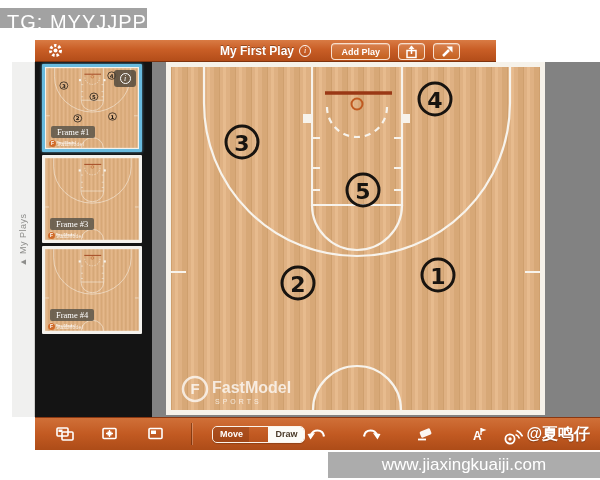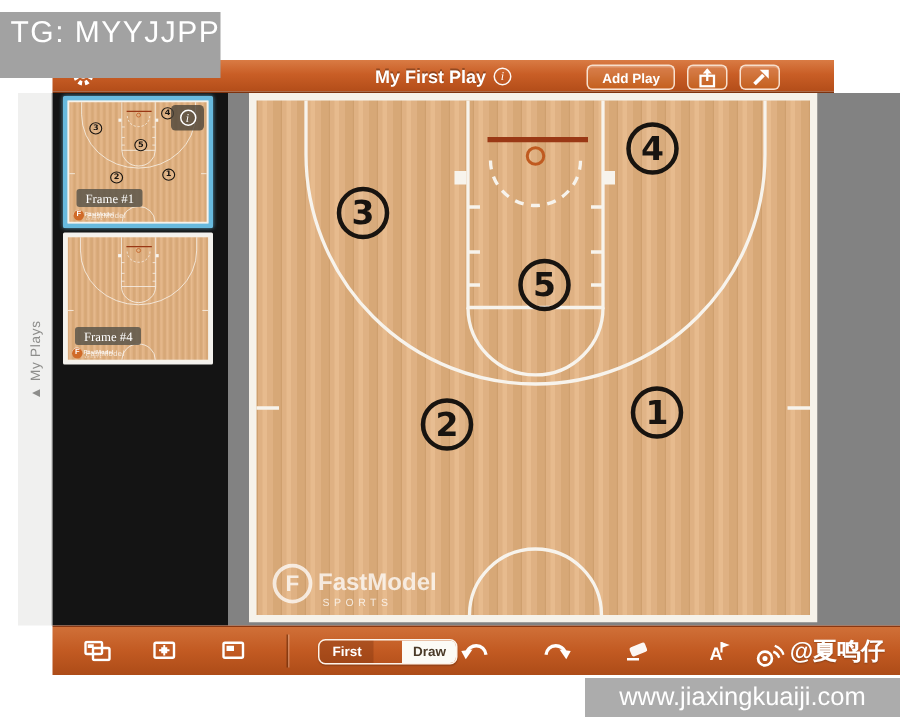--- a/index.html
+++ b/index.html
@@ -1,27 +1,27 @@
 <!DOCTYPE html>
 <html><head>
 <meta charset="utf-8">
 <style>
   * { margin:0; padding:0; box-sizing:border-box; }
   html,body { width:600px; height:480px; }
   body { font-family:"Liberation Sans", sans-serif; background:#ffffff; overflow:hidden; }
   .page { position:relative; width:600px; height:480px; background:#fff; }
 
   
-  .tg-banner { position:absolute; left:0; top:8px; width:147px; height:44px; background:#a2a2a2;
+  .tg-banner { position:absolute; left:0; top:8px; width:147px; height:20px; background:#a2a2a2;
     color:#fff; font-size:20px; line-height:28px; padding-left:7px; letter-spacing:1px; z-index:30; }
-  .url-banner { position:absolute; right:0; top:452px; width:210px; height:26px; background:#acacac;
+  .url-banner { position:absolute; right:0; top:452px; width:272px; height:26px; background:#acacac;
     color:#fff; font-size:17px; line-height:26px; text-align:center; z-index:30; }
 
   
-  .topbar { position:absolute; left:35px; top:40px; width:521px; height:22px;
+  .topbar { position:absolute; left:35px; top:40px; width:461px; height:22px;
     background:linear-gradient(180deg,#d97b44 0%,#c95e26 45%,#b34d19 100%);
     border-bottom:1px solid #7e330e; display:flex; align-items:center; z-index:5; }
   .gear-btn { margin-left:11px; width:18px; height:18px; display:flex; align-items:center; justify-content:center; background:none; border:none; }
   .title-wrap { position:absolute; left:0; right:0; top:0; height:22px; display:flex; align-items:center; justify-content:center; gap:5px; pointer-events:none; }
   .play-title { color:#fff; font-size:12px; font-weight:bold; text-shadow:0 -1px 0 rgba(0,0,0,.3); }
   .info-circle { width:12px; height:12px; border:1px solid rgba(255,255,255,.95); border-radius:50%;
     color:#fff; font-size:8px; line-height:10px; text-align:center; font-family:"Liberation Serif",serif; font-style:italic; }
   .topbar-actions { position:absolute; right:36px; top:3px; display:flex; gap:8px; }
   .bar-btn { height:17px; border-radius:4px; border:1px solid rgba(255,244,234,.85);
     background:linear-gradient(180deg,#d9804d,#c4601f); color:#fff; font-size:9px; font-weight:bold;
@@ -182,20 +182,31 @@
       <span class="frame-logo">
           <i class="dot">F</i>
           <em>FastModel</em>
         </span>
       <button class="frame-info-btn">
           <span class="info-i">i</span>
         </button>
     </div>
 
 
+    <div class="frame-thumb">
+      <svg viewBox="0 0 379 353" preserveAspectRatio="none">
+          <use href="#court-markings"></use>
+        </svg>
+      <span class="frame-label">Frame #3</span>
+      <span class="frame-logo">
+          <i class="dot">F</i>
+          <em>FastModel</em>
+        </span>
+
+    </div>
 
     <div class="frame-thumb">
       <svg viewBox="0 0 379 353" preserveAspectRatio="none">
           <use href="#court-markings"></use>
         </svg>
       <span class="frame-label">Frame #4</span>
       <span class="frame-logo">
           <i class="dot">F</i>
           <em>FastModel</em>
         </span>
@@ -240,21 +251,21 @@
     </button>
     <button class="tool-btn" style="margin-left:22px">
       <svg width="18" height="14" viewBox="0 0 18 14">
         <rect x="2" y="1.5" width="13" height="10" rx="1" class="wstroke" stroke-width="1.6"></rect>
         <rect x="4" y="3.5" width="5" height="3.5" class="wfill"></rect>
       </svg>
     </button>
     <div class="tb-sep"></div>
 
     <div class="seg-control">
-      <button class="seg">First</button>
+      <button class="seg">Move</button>
       <button class="seg active">Draw</button>
     </div>
 
     <div class="spacer"></div>
 
     <div class="right-tools">
       <button class="tool-btn">
         <svg width="20" height="15" viewBox="0 0 20 15">
           <path d="M4 9 C4.5 5 8 3.5 10.5 3.5 C14 3.5 16.5 6 17 9.5" class="wstroke" stroke-width="2.2"></path>
           <polygon points="0.5,7 8,6 3.5,12.5" class="wfill"></polygon>

